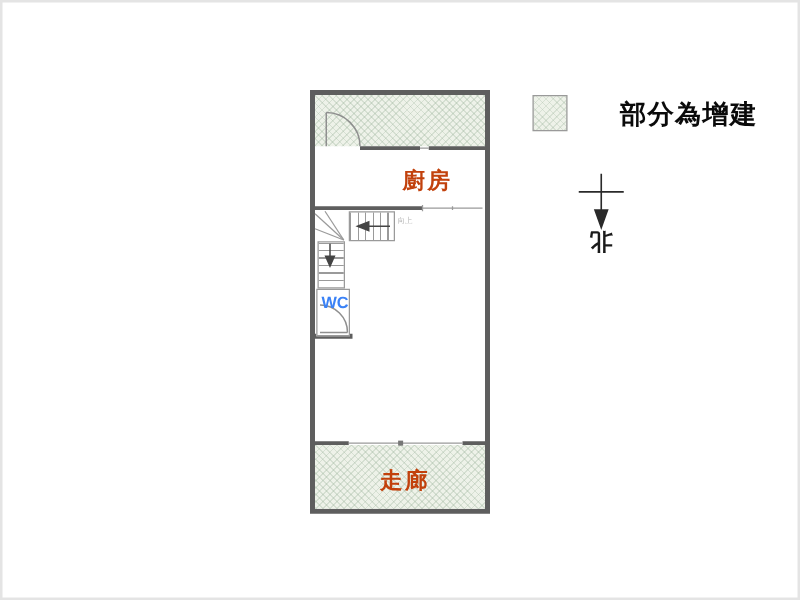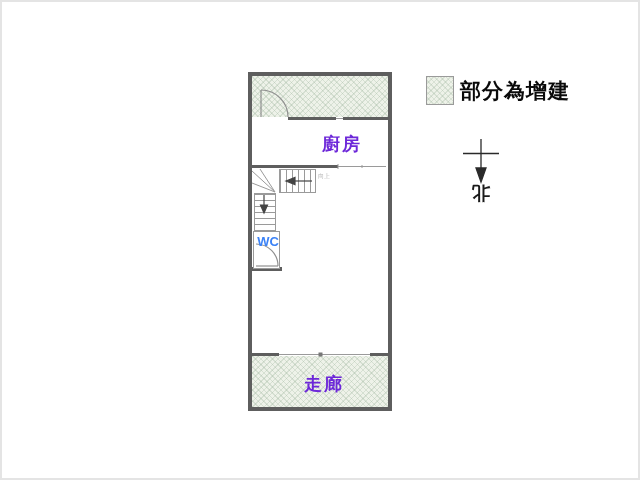--- a/index.html
+++ b/index.html
@@ -39,32 +39,32 @@
     box-sizing:border-box;border:1px solid #9a9a9a;background-color:#fff;
     background-image:repeating-linear-gradient(180deg,#9a9a9a 0 1px,rgba(0,0,0,0) 1px 6px);
   }
   .wc-box{
     position:absolute;left:251px;top:229px;width:27px;height:38px;z-index:2;
     box-sizing:border-box;border:1px solid #9a9a9a;background:#fff;
   }
   .overlay{position:absolute;left:0;top:0;z-index:3;pointer-events:none;}
   
   .room-label{
-    position:absolute;z-index:6;color:#6d28d9;font-weight:bold;
+    position:absolute;z-index:6;color:#c2410c;font-weight:bold;
     font-size:18px;text-align:center;letter-spacing:2px;white-space:nowrap;
   }
   .kitchen-label{left:305px;top:130px;width:70px;}
   .corridor-label{left:287px;top:370px;width:70px;}
   .wc-label{left:251px;top:232px;width:30px;font-size:13px;letter-spacing:0;color:#3b82f6;}
   .stairs-note{
     position:absolute;left:316px;top:170px;z-index:4;
     font-size:6px;color:#b3b3b3;letter-spacing:0;white-space:nowrap;
   }
   
-  .legend{position:absolute;left:424px;top:74px;z-index:6;display:flex;align-items:center;}
+  .legend{position:absolute;left:424px;top:74px;z-index:6;display:flex;align-items:center;gap:36px;}
   .swatch{
     display:inline-block;width:28px;height:29px;box-sizing:border-box;
     border:1px solid #9a9a9a;
     background-color:#eef2e9;
     background-image:
       repeating-linear-gradient(45deg, rgba(150,175,150,.25) 0 1px, rgba(0,0,0,0) 1px 4px),
       repeating-linear-gradient(135deg, rgba(150,175,150,.25) 0 1px, rgba(0,0,0,0) 1px 4px);
   }
   .legend-label{margin-left:6px;font-size:21px;font-weight:bold;color:#0a0a0a;letter-spacing:1px;white-space:nowrap;}
   

